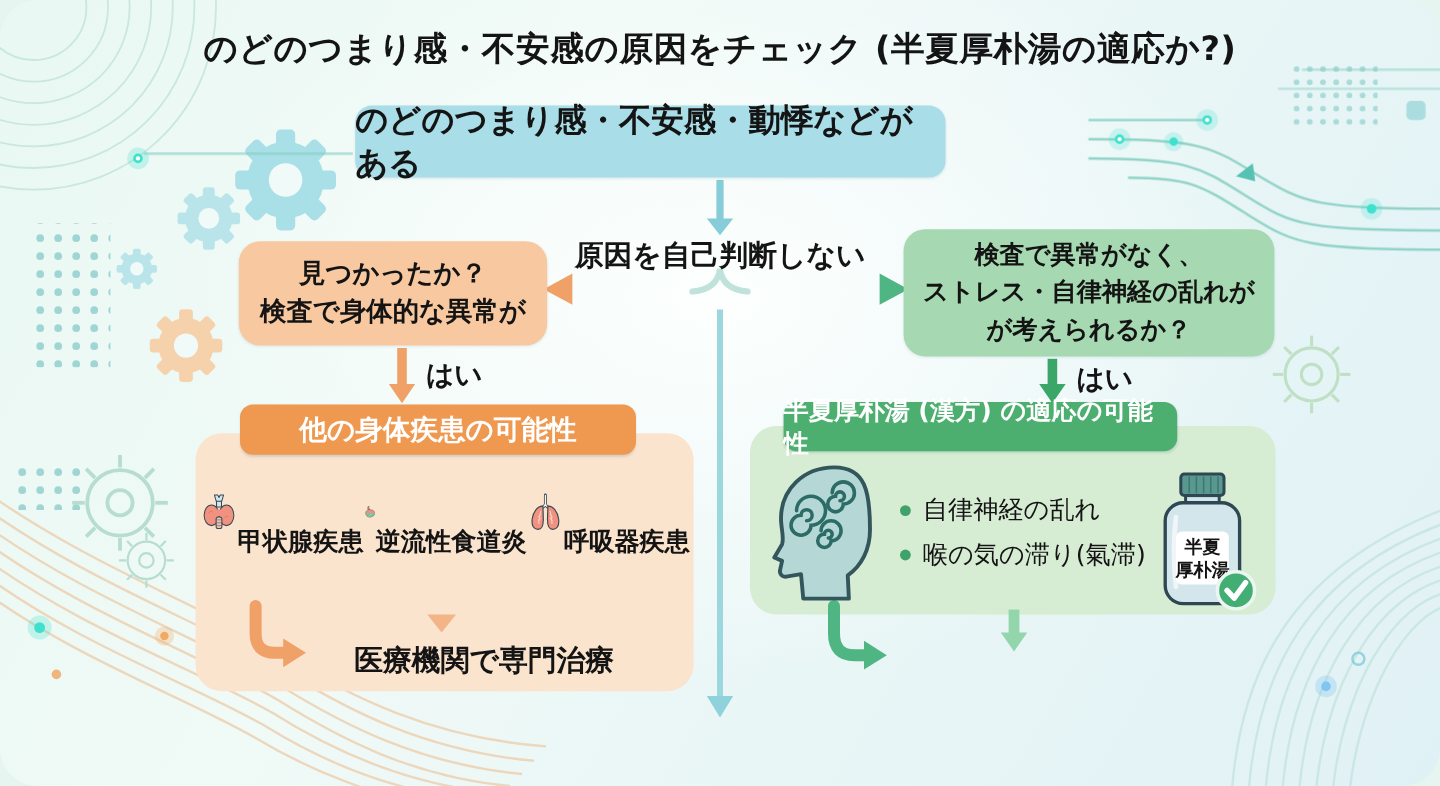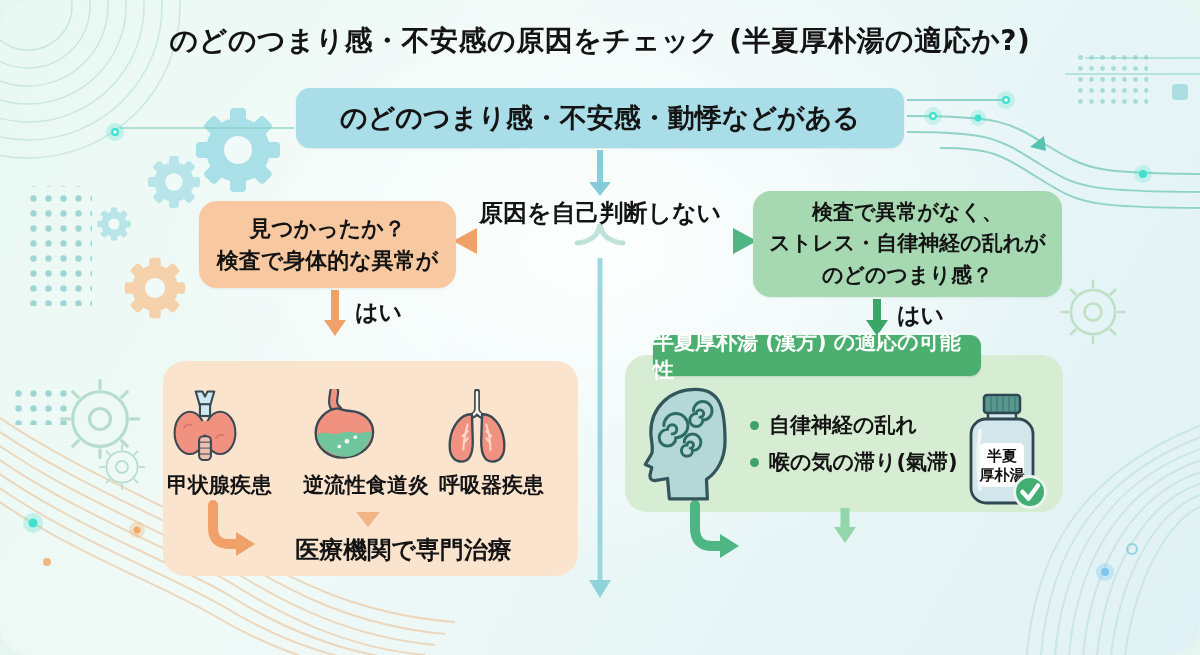--- a/index.html
+++ b/index.html
@@ -11,21 +11,21 @@
       linear-gradient(120deg,#e9f8f3 0%,#f0faf7 35%,#e0f1f5 100%);
     color:#141414;
     border-radius:31px;
   }
   svg{display:block}
   .layer{position:absolute;inset:0;pointer-events:none;}
   #decor{z-index:0}
   #connectors{z-index:2}
   .title{position:absolute;top:22px;left:0;width:100%;text-align:center;
     font-size:28px;font-weight:800;letter-spacing:.5px;z-index:3}
-  .start-box{position:absolute;left:296px;top:88px;width:608px;height:60px;
+  .start-box{position:absolute;left:296px;top:88px;width:492px;height:60px;
     background:#a9dde8;border-radius:14px;display:flex;align-items:center;justify-content:center;
     font-size:27px;font-weight:800;z-index:3;box-shadow:0 1px 2px rgba(30,80,90,.10)}
   .center-note{position:absolute;left:420px;top:197px;width:360px;text-align:center;
     font-size:24px;font-weight:700;z-index:3}
   .qbox{position:absolute;display:flex;flex-direction:column;align-items:center;justify-content:center;
     font-weight:800;text-align:center;z-index:3;box-shadow:0 1px 2px rgba(30,80,90,.08)}
   .q-left{left:199px;top:201px;width:257px;height:87px;background:#f8c9a0;border-radius:18px;
     font-size:22px;line-height:1.45}
   .q-right{left:753px;top:191px;width:309px;height:106px;background:#a6d9b1;border-radius:18px;
     font-size:21px;line-height:1.5}
@@ -33,31 +33,31 @@
   .yes-left{left:355px;top:297px}
   .yes-right{left:897px;top:300px}
   .pill{position:absolute;color:#fff;display:flex;align-items:center;justify-content:center;
     font-weight:800;z-index:4;box-shadow:0 1px 2px rgba(30,80,90,.15)}
   .pill-left{left:200px;top:337px;width:330px;height:42px;background:#ef9850;border-radius:11px;font-size:23px}
   .pill-right{left:653px;top:335px;width:328px;height:41px;background:#4caf70;border-radius:11px;font-size:21px}
   .panel{position:absolute;border-radius:22px;z-index:1}
   .panel-left{left:163px;top:361px;width:415px;height:215px;background:#fbe4ce}
   .panel-right{left:625px;top:355px;width:438px;height:157px;background:#d6ecd3}
   .disease-row{position:absolute;left:167px;top:389px;width:408px;display:flex;justify-content:space-between;z-index:3}
-  .disease{display:flex;flex-direction:column;align-items:flex-start;width:136px}
+  .disease{display:flex;flex-direction:row;align-items:flex-end;width:136px}
   .disease svg{width:76px;height:76px}
   .disease-label{margin-top:6px;font-size:21px;font-weight:800;white-space:nowrap}
   .action{position:absolute;text-align:center;font-size:24px;font-weight:800;z-index:3;white-space:nowrap}
   .action-left{left:163px;top:534px;width:481px}
   .action-right{left:640px;top:535px;width:430px}
   .head-wrap{position:absolute;left:636px;top:383px;width:102px;height:124px;z-index:2}
   .bullets{position:absolute;left:750px;top:411px;z-index:3}
   .bullet-row{display:flex;align-items:center;margin-bottom:9px}
   .bullet-dot{width:9px;height:9px;border-radius:50%;background:#3fa26b;margin-right:10px;flex:none}
-  .bullet-text{font-size:21px;font-weight:700;white-space:nowrap}
+  .bullet-text{font-size:21px;font-weight:400;white-space:nowrap}
   .bottle-wrap{position:absolute;left:954px;top:393px;width:96px;height:117px;z-index:2}
   .bottle-wrap svg text{font-family:"DejaVu Sans","Liberation Sans",sans-serif}
   .footer-note{position:absolute;left:0;top:603px;width:100%;text-align:center;
     font-size:25px;font-weight:800;z-index:3}
 </style>
 </head>
 <body>
 
 <div id="canvas">
 
@@ -255,26 +255,27 @@
   <div class="center-note">原因を自己判断しない</div>
 
   <div class="qbox q-left">
     <div>見つかったか？</div>
     <div>検査で身体的な異常が</div>
   </div>
 
   <div class="qbox q-right">
     <div>検査で異常がなく、</div>
     <div>ストレス・自律神経の乱れが</div>
-    <div>のどのつまり感？</div>
+    <div>が考えられるか？</div>
   </div>
 
   <div class="yes yes-left">はい</div>
   <div class="yes yes-right">はい</div>
 
+  <div class="pill pill-left">他の身体疾患の可能性</div>
   <div class="panel panel-left"></div>
 
   <div class="pill pill-right">半夏厚朴湯 (漢方) の適応の可能性</div>
   <div class="panel panel-right"></div>
 
   <div class="disease-row">
     <div class="disease">
       <svg viewBox="0 0 90 90">
         <path d="M34,3 L42,3 L45,9 L48,3 L56,3 L51,20 L39,20 Z" fill="#cde8ee" stroke="#3a4a54" stroke-width="2.5" stroke-linejoin="round"></path>
         <rect x="39" y="18" width="12" height="14" fill="#cde8ee" stroke="#3a4a54" stroke-width="2.5"></rect>

